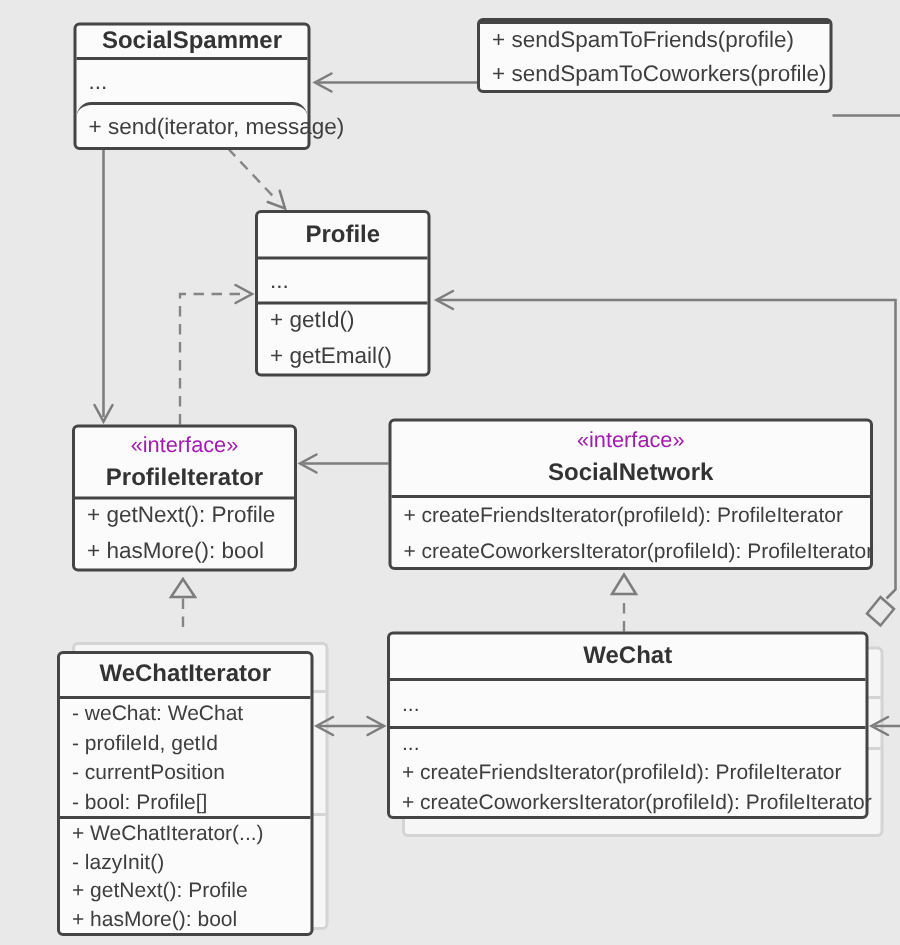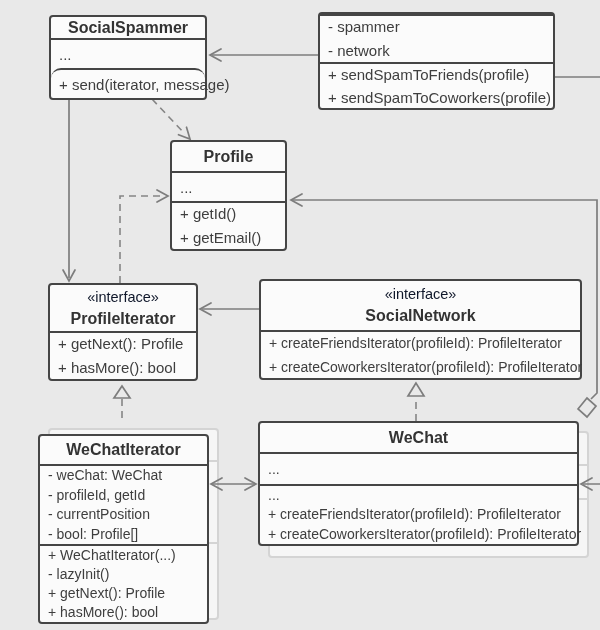--- a/index.html
+++ b/index.html
@@ -21,21 +21,21 @@
     box-sizing:border-box;
     z-index:3;
   }
   .uml-title{
     font-weight:bold;
     color:#333333;
     font-size:16px;
     text-align:center;
     display:flex;flex-direction:column;justify-content:center;align-items:center;
   }
-  .uml-title .stereo{font-weight:normal;font-size:14.5px;color:#0f172a;line-height:21px;}
+  .uml-title .stereo{font-weight:normal;font-size:14.5px;color:#a21caf;line-height:21px;}
   .uml-title .cname{font-weight:bold;font-size:16px;line-height:22px;}
   .uml-sec{
     border-top:2px solid #454545;
     padding:0 0 0 8px;
     display:flex;flex-direction:column;justify-content:center;
     box-sizing:border-box;
   }
   .uml-member{white-space:nowrap;}
 
   
@@ -122,24 +122,20 @@
     <div class="uml-title" style="height:21px;">SocialSpammer</div>
     <div class="uml-sec" style="height:30px;">
       <div class="uml-member">...</div>
     </div>
     <div class="uml-sec" style="height:30px;border-radius:10px;">
       <div class="uml-member">+ send(iterator, message)</div>
     </div>
   </div>
 
   <div class="uml-class" style="left:299px;top:12px;width:237px;font-size:15px;">
-    <div class="uml-sec" style="height:48px;">
-      <div class="uml-member" style="line-height:24px;">- spammer</div>
-      <div class="uml-member" style="line-height:24px;">- network</div>
-    </div>
     <div class="uml-sec" style="height:46px;">
       <div class="uml-member" style="line-height:23px;">+ sendSpamToFriends(profile)</div>
       <div class="uml-member" style="line-height:23px;">+ sendSpamToCoworkers(profile)</div>
     </div>
   </div>
 
   <div class="uml-class" style="left:151px;top:140px;width:117px;font-size:15px;">
     <div class="uml-title" style="height:29px;border-radius:12px;">Profile</div>
     <div class="uml-sec" style="height:30px;">
       <div class="uml-member">...</div>

